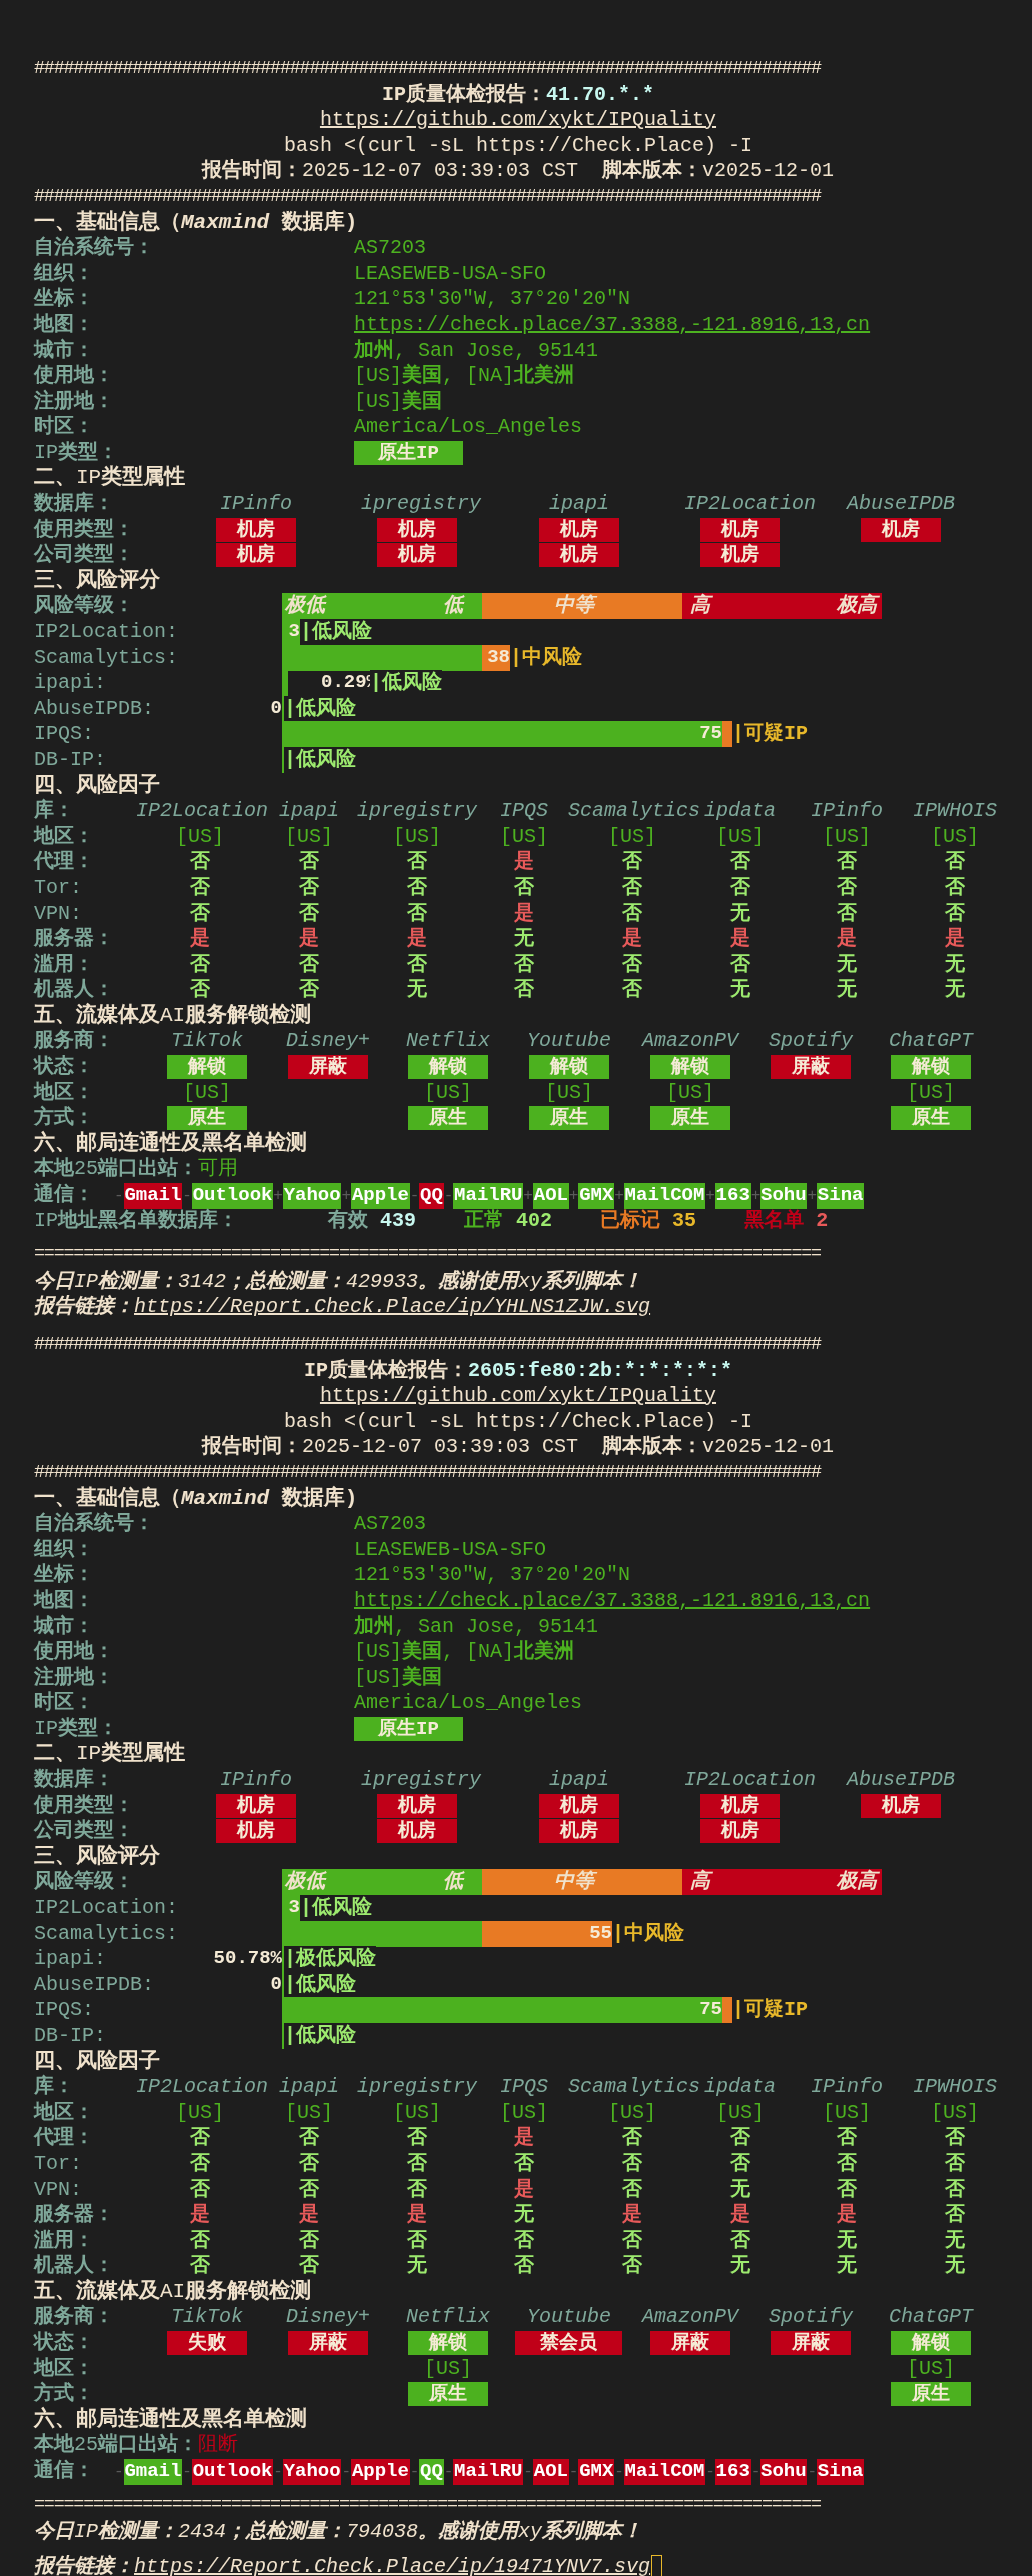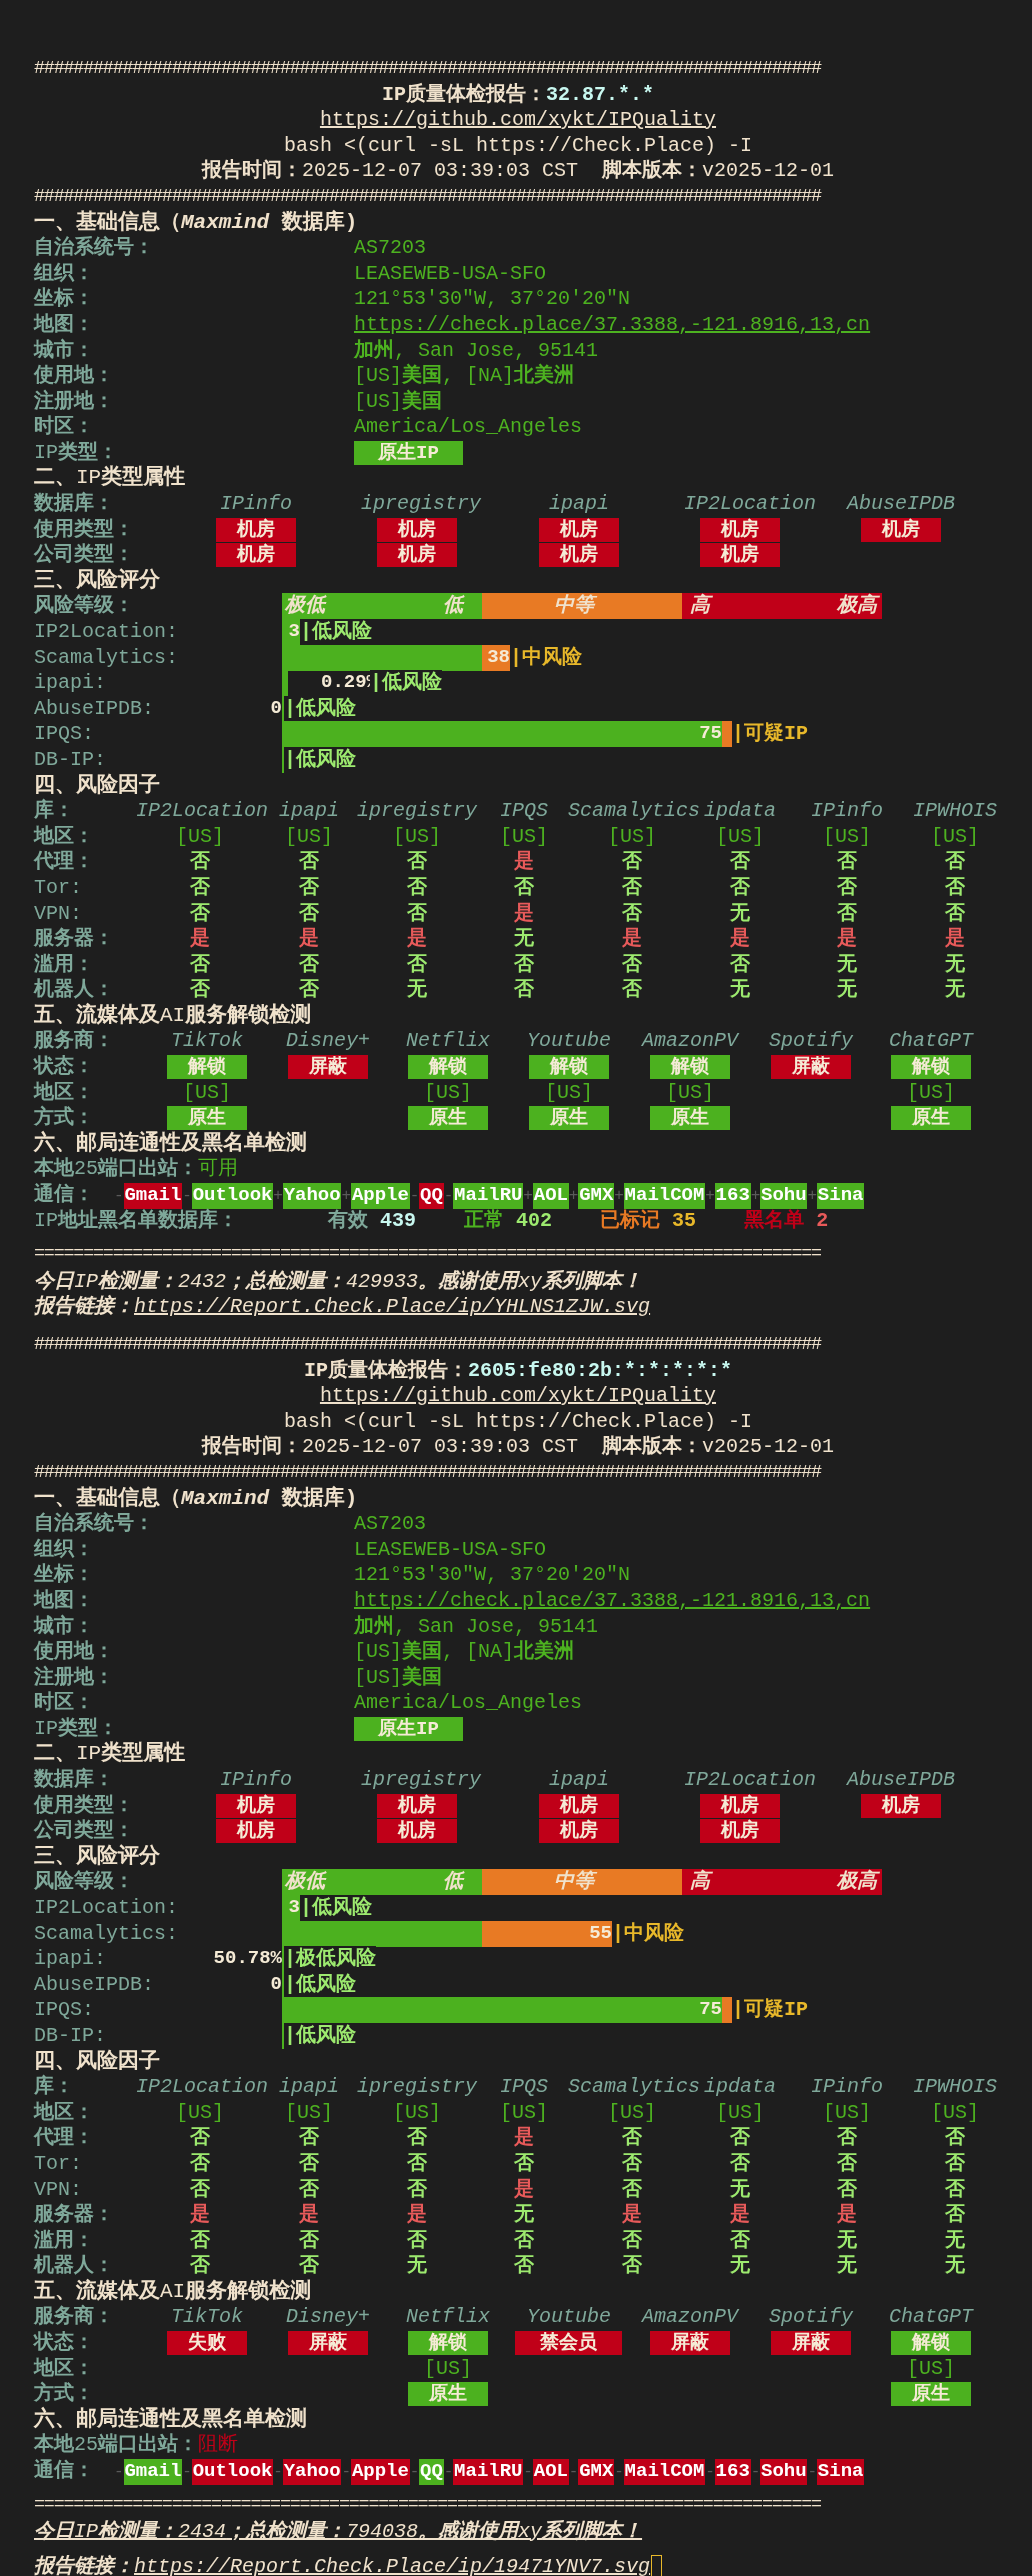--- a/index.html
+++ b/index.html
@@ -41,21 +41,21 @@
   .sep { color:#5a5a5a; font-size:16px; }
   .cursor { display:inline-block; width:11.2px; height:24px; border:1.6px solid #e8b82a; vertical-align:middle; margin-left:0.8px; box-sizing:border-box; }
   .eq { color:#f0e2cc; font-size:18.4px; letter-spacing:-1.2px; }
 </style>
 </head>
 <body>
 
 <div class="term" id="term">
     <div class="report" style="top: 56px;">
       <div class="line hash" style="top: 0px;"><span>################################################################################</span></div>
-      <div class="line center" style="top: 25.6px;"><span class="b cream">IP质量体检报告：</span><span class="b cyan">32.87.*.*</span></div>
+      <div class="line center" style="top: 25.6px;"><span class="b cream">IP质量体检报告：</span><span class="b cyan">41.70.*.*</span></div>
       <div class="line center" style="top: 51px;"><span class="u cream">https://github.com/xykt/IPQuality</span></div>
       <div class="line center" style="top: 77px;"><span class="cream">bash &lt;(curl -sL https://Check.Place) -I</span></div>
       <div class="line center" style="top: 102px;"><span class="b cream">报告时间：</span><span class="cream">2025-12-07 03:39:03 CST</span><span>&nbsp;&nbsp;</span><span class="b cream">脚本版本：</span><span class="cream">v2025-12-01</span></div>
       <div class="line hash" style="top: 128px;"><span>################################################################################</span></div>
       <div class="line sec" style="top: 154px;"><span>一、基础信息（</span><span class="i">Maxmind</span><span> 数据库)</span></div>
       <div class="line " style="top: 179px;"><span class="lbl">自治系统号：</span><span class="val green">AS7203</span></div>
       <div class="line " style="top: 205px;"><span class="lbl">组织：</span><span class="val green">LEASEWEB-USA-SFO</span></div>
       <div class="line " style="top: 230px;"><span class="lbl">坐标：</span><span class="val green">121°53′30″W, 37°20′20″N</span></div>
       <div class="line " style="top: 256px;"><span class="lbl">地图：</span><span class="val green u">https://check.place/37.3388,-121.8916,13,cn</span></div>
       <div class="line " style="top: 282px;"><span class="lbl">城市：</span><span class="val green"><span class="b">加州</span><span>, San Jose, 95141</span></span></div>
@@ -87,21 +87,21 @@
       <div class="line sec" style="top: 947px;"><span>五、流媒体及</span><span style="font-weight: normal;">AI</span><span>服务解锁检测</span></div>
       <div class="line " style="top: 972px;"><span class="lbl">服务商：</span><span class="abs ital" style="left: 117px; width: 112px; text-align: center;">TikTok</span><span class="abs ital" style="left: 238px; width: 112px; text-align: center;">Disney+</span><span class="abs ital" style="left: 358px; width: 112px; text-align: center;">Netflix</span><span class="abs ital" style="left: 479px; width: 112px; text-align: center;">Youtube</span><span class="abs ital" style="left: 600px; width: 112px; text-align: center;">AmazonPV</span><span class="abs ital" style="left: 721px; width: 112px; text-align: center;">Spotify</span><span class="abs ital" style="left: 841px; width: 112px; text-align: center;">ChatGPT</span></div>
       <div class="line " style="top: 998px;"><span class="lbl">状态：</span><span class="abs tag g" style="left: 133px; width: 80px; top: 0.8px; padding: 0px;">解锁</span><span class="abs tag r" style="left: 254px; width: 80px; top: 0.8px; padding: 0px;">屏蔽</span><span class="abs tag g" style="left: 374px; width: 80px; top: 0.8px; padding: 0px;">解锁</span><span class="abs tag g" style="left: 495px; width: 80px; top: 0.8px; padding: 0px;">解锁</span><span class="abs tag g" style="left: 616px; width: 80px; top: 0.8px; padding: 0px;">解锁</span><span class="abs tag r" style="left: 737px; width: 80px; top: 0.8px; padding: 0px;">屏蔽</span><span class="abs tag g" style="left: 857px; width: 80px; top: 0.8px; padding: 0px;">解锁</span></div>
       <div class="line " style="top: 1024px;"><span class="lbl">地区：</span><span class="abs green" style="left: 133px; width: 80px; text-align: center;">[US]</span><span class="abs green" style="left: 374px; width: 80px; text-align: center;">[US]</span><span class="abs green" style="left: 495px; width: 80px; text-align: center;">[US]</span><span class="abs green" style="left: 616px; width: 80px; text-align: center;">[US]</span><span class="abs green" style="left: 857px; width: 80px; text-align: center;">[US]</span></div>
       <div class="line " style="top: 1049px;"><span class="lbl">方式：</span><span class="abs tag g" style="left: 133px; width: 80px; top: 0.8px; padding: 0px;">原生</span><span class="abs tag g" style="left: 374px; width: 80px; top: 0.8px; padding: 0px;">原生</span><span class="abs tag g" style="left: 495px; width: 80px; top: 0.8px; padding: 0px;">原生</span><span class="abs tag g" style="left: 616px; width: 80px; top: 0.8px; padding: 0px;">原生</span><span class="abs tag g" style="left: 857px; width: 80px; top: 0.8px; padding: 0px;">原生</span></div>
       <div class="line sec" style="top: 1075px;"><span>六、邮局连通性及黑名单检测</span></div>
       <div class="line " style="top: 1100px;"><span class="lbl">本地</span><span class="lbl thin">25</span><span class="lbl">端口出站：</span><span class="green">可用</span></div>
       <div class="line " style="top: 1126px;"><span class="lbl">通信：</span><span class="abs" style="left: 80px;"><span class="sep">-</span><span class="mail bg-r">Gmail</span><span class="sep">-</span><span class="mail bg-g">Outlook</span><span class="sep">+</span><span class="mail bg-g">Yahoo</span><span class="sep">+</span><span class="mail bg-g">Apple</span><span class="sep">-</span><span class="mail bg-r">QQ</span><span class="sep">-</span><span class="mail bg-g">MailRU</span><span class="sep">+</span><span class="mail bg-g">AOL</span><span class="sep">+</span><span class="mail bg-g">GMX</span><span class="sep">+</span><span class="mail bg-g">MailCOM</span><span class="sep">+</span><span class="mail bg-g">163</span><span class="sep">+</span><span class="mail bg-g">Sohu</span><span class="sep">+</span><span class="mail bg-g">Sina</span></span></div>
       <div class="line " style="top: 1152px;"><span class="lbl thin">IP</span><span class="lbl">地址黑名单数据库：</span><span class="abs" style="left: 294px;"><span class="teal b">有效</span><span>&nbsp;</span><span class="cyan b">439</span><span>&nbsp;&nbsp;&nbsp;&nbsp;</span><span class="green b">正常</span><span>&nbsp;</span><span class="lgreen b">402</span><span>&nbsp;&nbsp;&nbsp;&nbsp;</span><span class="orange b">已标记</span><span>&nbsp;</span><span class="yellow b">35</span><span>&nbsp;&nbsp;&nbsp;&nbsp;</span><span class="red b">黑名单</span><span>&nbsp;</span><span class="lred b">2</span><span>&nbsp;&nbsp;&nbsp;&nbsp;</span></span></div>
       <div class="line eq" style="top: 1177px; margin-top: 8px;"><span>================================================================================</span></div>
-      <div class="line " style="top: 1203px; margin-top: 9.6px;"><span class="b i cream">今日</span><span class="i cream">IP</span><span class="b i cream">检测量：</span><span class="i cream">2432</span><span class="b i cream">；总检测量：</span><span class="i cream">429933</span><span class="b i cream">。感谢使用</span><span class="i cream">xy</span><span class="b i cream">系列脚本！</span></div>
+      <div class="line " style="top: 1203px; margin-top: 9.6px;"><span class="b i cream">今日</span><span class="i cream">IP</span><span class="b i cream">检测量：</span><span class="i cream">3142</span><span class="b i cream">；总检测量：</span><span class="i cream">429933</span><span class="b i cream">。感谢使用</span><span class="i cream">xy</span><span class="b i cream">系列脚本！</span></div>
       <div class="line " style="top: 1228px; margin-top: 9.6px;"><span class="b i cream">报告链接：</span><span class="i u cream">https://Report.Check.Place/ip/YHLNS1ZJW.svg</span></div>
     </div>
     <div class="report" style="top: 1332px;">
       <div class="line hash" style="top: 0px;"><span>################################################################################</span></div>
       <div class="line center" style="top: 25.6px;"><span class="b cream">IP质量体检报告：</span><span class="b cyan">2605:fe80:2b:*:*:*:*:*</span></div>
       <div class="line center" style="top: 51px;"><span class="u cream">https://github.com/xykt/IPQuality</span></div>
       <div class="line center" style="top: 77px;"><span class="cream">bash &lt;(curl -sL https://Check.Place) -I</span></div>
       <div class="line center" style="top: 102px;"><span class="b cream">报告时间：</span><span class="cream">2025-12-07 03:39:03 CST</span><span>&nbsp;&nbsp;</span><span class="b cream">脚本版本：</span><span class="cream">v2025-12-01</span></div>
       <div class="line hash" style="top: 128px;"><span>################################################################################</span></div>
       <div class="line sec" style="top: 154px;"><span>一、基础信息（</span><span class="i">Maxmind</span><span> 数据库)</span></div>
@@ -137,17 +137,17 @@
       <div class="line " style="top: 921px;"><span class="lbl">机器人：</span><span class="abs lgreen b" style="left: 126px; width: 80px; text-align: center;">否</span><span class="abs lgreen b" style="left: 235px; width: 80px; text-align: center;">否</span><span class="abs lgreen b" style="left: 343px; width: 80px; text-align: center;">无</span><span class="abs lgreen b" style="left: 450px; width: 80px; text-align: center;">否</span><span class="abs lgreen b" style="left: 558px; width: 80px; text-align: center;">否</span><span class="abs lgreen b" style="left: 666px; width: 80px; text-align: center;">无</span><span class="abs lgreen b" style="left: 773px; width: 80px; text-align: center;">无</span><span class="abs lgreen b" style="left: 881px; width: 80px; text-align: center;">无</span></div>
       <div class="line sec" style="top: 947px;"><span>五、流媒体及</span><span style="font-weight: normal;">AI</span><span>服务解锁检测</span></div>
       <div class="line " style="top: 972px;"><span class="lbl">服务商：</span><span class="abs ital" style="left: 117px; width: 112px; text-align: center;">TikTok</span><span class="abs ital" style="left: 238px; width: 112px; text-align: center;">Disney+</span><span class="abs ital" style="left: 358px; width: 112px; text-align: center;">Netflix</span><span class="abs ital" style="left: 479px; width: 112px; text-align: center;">Youtube</span><span class="abs ital" style="left: 600px; width: 112px; text-align: center;">AmazonPV</span><span class="abs ital" style="left: 721px; width: 112px; text-align: center;">Spotify</span><span class="abs ital" style="left: 841px; width: 112px; text-align: center;">ChatGPT</span></div>
       <div class="line " style="top: 998px;"><span class="lbl">状态：</span><span class="abs tag r" style="left: 133px; width: 80px; top: 0.8px; padding: 0px;">失败</span><span class="abs tag r" style="left: 254px; width: 80px; top: 0.8px; padding: 0px;">屏蔽</span><span class="abs tag g" style="left: 374px; width: 80px; top: 0.8px; padding: 0px;">解锁</span><span class="abs tag r" style="left: 481px; width: 107px; top: 0.8px; padding: 0px;">禁会员</span><span class="abs tag r" style="left: 616px; width: 80px; top: 0.8px; padding: 0px;">屏蔽</span><span class="abs tag r" style="left: 737px; width: 80px; top: 0.8px; padding: 0px;">屏蔽</span><span class="abs tag g" style="left: 857px; width: 80px; top: 0.8px; padding: 0px;">解锁</span></div>
       <div class="line " style="top: 1024px;"><span class="lbl">地区：</span><span class="abs green" style="left: 374px; width: 80px; text-align: center;">[US]</span><span class="abs green" style="left: 857px; width: 80px; text-align: center;">[US]</span></div>
       <div class="line " style="top: 1049px;"><span class="lbl">方式：</span><span class="abs tag g" style="left: 374px; width: 80px; top: 0.8px; padding: 0px;">原生</span><span class="abs tag g" style="left: 857px; width: 80px; top: 0.8px; padding: 0px;">原生</span></div>
       <div class="line sec" style="top: 1075px;"><span>六、邮局连通性及黑名单检测</span></div>
       <div class="line " style="top: 1100px;"><span class="lbl">本地</span><span class="lbl thin">25</span><span class="lbl">端口出站：</span><span class="red">阻断</span></div>
       <div class="line " style="top: 1126px;"><span class="lbl">通信：</span><span class="abs" style="left: 80px;"><span class="sep">-</span><span class="mail bg-g">Gmail</span><span class="sep">-</span><span class="mail bg-r">Outlook</span><span class="sep">-</span><span class="mail bg-r">Yahoo</span><span class="sep">-</span><span class="mail bg-r">Apple</span><span class="sep">-</span><span class="mail bg-g">QQ</span><span class="sep">-</span><span class="mail bg-r">MailRU</span><span class="sep">-</span><span class="mail bg-r">AOL</span><span class="sep">-</span><span class="mail bg-r">GMX</span><span class="sep">-</span><span class="mail bg-r">MailCOM</span><span class="sep">-</span><span class="mail bg-r">163</span><span class="sep">-</span><span class="mail bg-r">Sohu</span><span class="sep">-</span><span class="mail bg-r">Sina</span></span></div>
       <div class="line eq" style="top: 1152px; margin-top: 8px;"><span>================================================================================</span></div>
-      <div class="line " style="top: 1177px; margin-top: 9.6px; text-decoration: underline;"><span class="b i cream">今日</span><span class="i cream">IP</span><span class="b i cream">检测量：</span><span class="i cream">2434</span><span class="b i cream">；总检测量：</span><span class="i cream">794038</span><span class="b i cream">。感谢使用</span><span class="i cream">xy</span><span class="b i cream">系列脚本！</span></div>
+      <div class="line " style="top: 1177px; margin-top: 9.6px;"><span class="b i cream">今日</span><span class="i cream">IP</span><span class="b i cream">检测量：</span><span class="i cream">2434</span><span class="b i cream">；总检测量：</span><span class="i cream">794038</span><span class="b i cream">。感谢使用</span><span class="i cream">xy</span><span class="b i cream">系列脚本！</span></div>
       <div class="line " style="top: 1203px; margin-top: 19px;"><span class="b i cream">报告链接：</span><span class="i u cream">https://Report.Check.Place/ip/19471YNV7.svg</span><span class="cursor"></span></div>
     </div>
   </div>
 
 
 </body></html>

